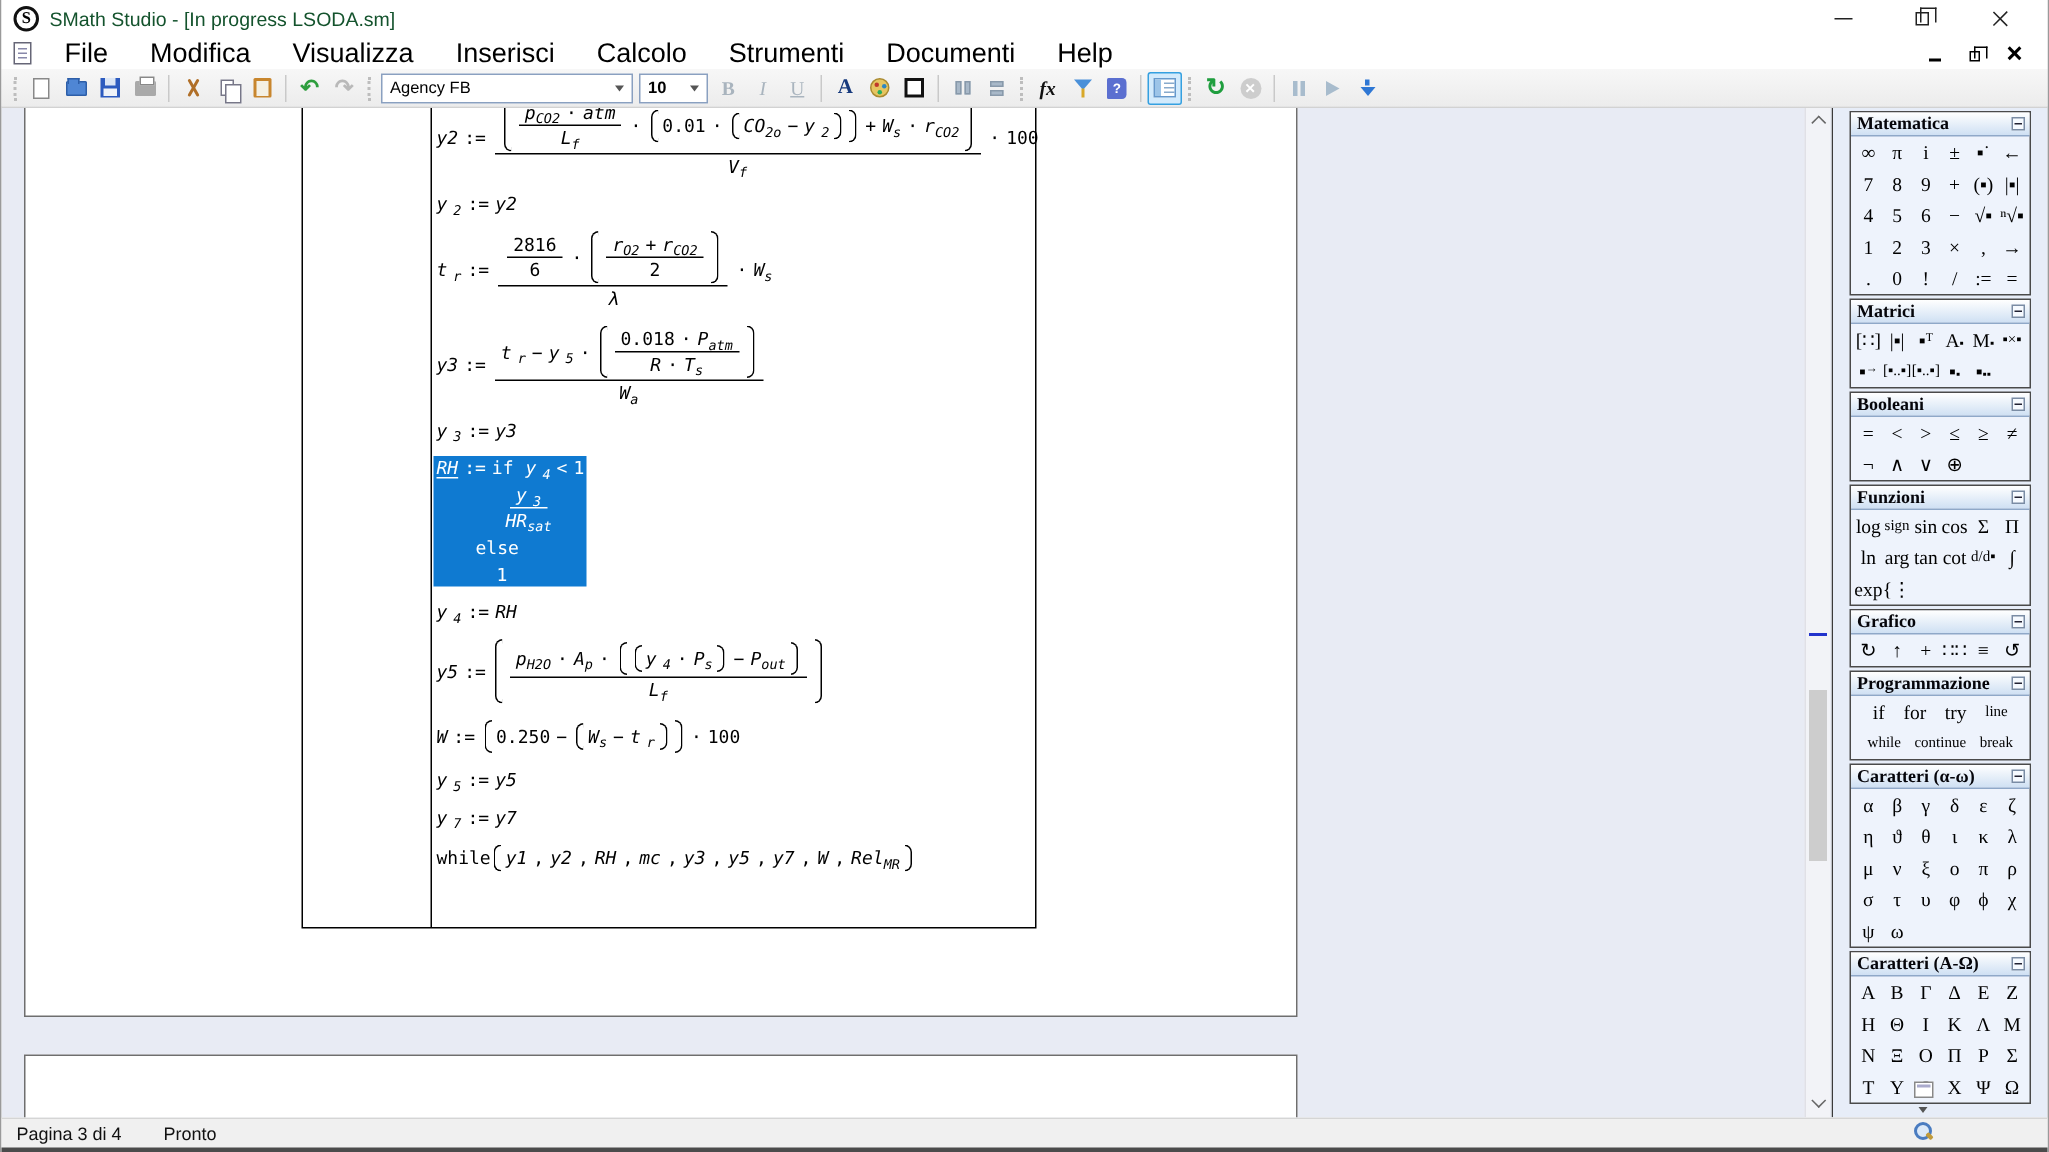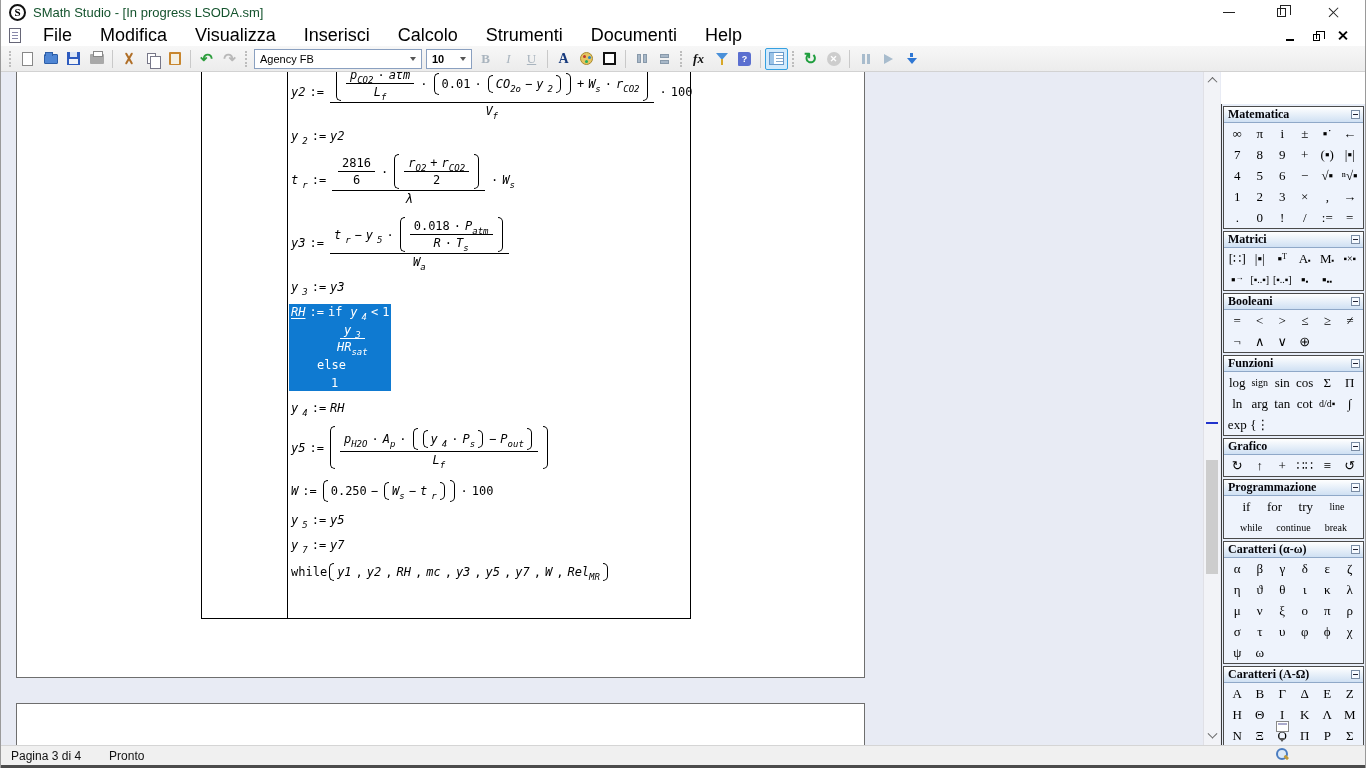--- a/index.html
+++ b/index.html
@@ -119,21 +119,21 @@
   #vscroll { position:absolute; top:0; right:1px; bottom:0; width:17px; background:#f2f3f7; border-left:1px solid #e0e0e6; }
   .sb-arrow { position:absolute; left:0; width:17px; height:17px; display:flex; align-items:center; justify-content:center; }
   .sb-arrow.up { top:0; } .sb-arrow.down { bottom:0; }
   .chev { width:7px; height:7px; border-right:1.6px solid #666; border-bottom:1.6px solid #666; }
   .chev.up { transform:rotate(-135deg) translate(-1px,-1px); }
   .chev.down { transform:rotate(45deg) translate(-2px,-2px); }
   #sb-marker { position:absolute; left:2px; right:2px; top:350px; height:2px; background:#2233cc; }
   #sb-thumb { position:absolute; left:2px; right:2px; top:388px; height:114px; background:#cdcdcd; }
 
   
-  #sidepanel { width:144px; flex:0 0 auto; background:#e7edf8; border-left:1px solid #3a3a3a; padding:2px 1px; overflow:hidden;margin-top:32px; }
+  #sidepanel { width:144px; flex:0 0 auto; background:#e7edf8; border-left:1px solid #3a3a3a; padding:2px 11px; overflow:hidden; }
   .psection { border:1px solid #4a4a4a; margin-bottom:2px; background:#eef3fc; }
   .phead { height:16px; background:linear-gradient(#ffffff,#cfe0f3); border-bottom:1px solid #8fa8c8; display:flex; align-items:center; padding:0 3px 0 4px; }
   .ptitle { font:bold 12px "Liberation Serif", serif; color:#05050a; flex:1; white-space:nowrap; }
   .pcollapse { width:9px; height:9px; border:1px solid #7a8ca4; background:#f6faff; position:relative; }
   .pcollapse::before { content:''; position:absolute; left:1px; top:3px; width:5px; height:1px; background:#223; }
   .pgrid { display:grid; grid-template-columns:repeat(6,1fr); padding:1px 2px; }
   .prowflex { display:flex; justify-content:space-evenly; padding:1px 2px; }
   .pbtn { height:19px; display:flex; align-items:center; justify-content:center; font:13px "Liberation Serif", serif; color:#000; white-space:nowrap; }
   .pbtn.sm { font-size:10px; }
   .pbtn sup { font-size:8px; transform:translateY(-2px); } .pbtn sub { font-size:8px; transform:translateY(2px); }

